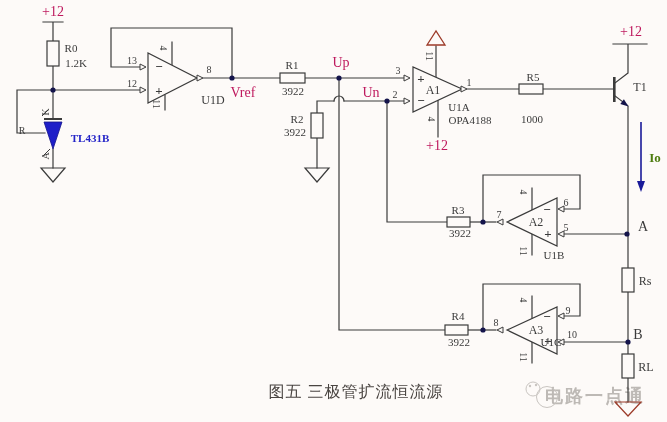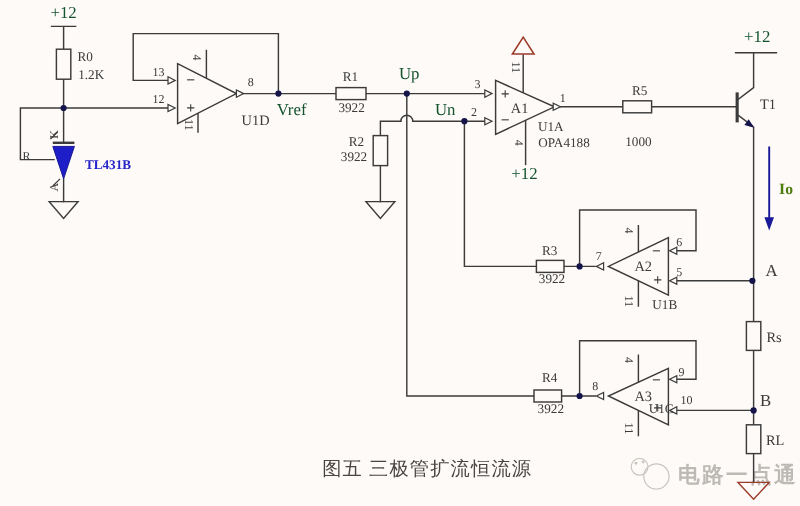--- a/index.html
+++ b/index.html
@@ -6,35 +6,35 @@
   #stage{position:relative;width:667px;height:422px;background:#fdfaf8;overflow:hidden;
          font-family:"Liberation Serif","DejaVu Serif",serif;}
   #schem{position:absolute;left:0;top:0;}
   .lbl{position:absolute;transform:translate(-50%,-50%);white-space:nowrap;color:#3b3b3b;
        font-family:"Liberation Serif","DejaVu Serif",serif;line-height:1;}
   .pin{font-size:10px;}
   .comp{font-size:11px;}
   .comp12{font-size:12px;}
   .name{font-size:12px;}
   .sign{font-size:13px;font-weight:bold;}
-  .net{font-size:14px;color:#14532d;}
+  .net{font-size:14px;color:#be185d;}
   .blue{color:#2424c8;font-weight:bold;}
   .bluenet{color:#4d7c0f;font-size:13px;font-weight:bold;}
   .dark14{font-size:14px;}
   .rpos{transform:translate(-50%,-50%) rotate(90deg);}
   .rneg{transform:translate(-50%,-50%) rotate(-90deg);}
   .caption{font-size:16px;color:#4a4542;letter-spacing:1px;padding-left:38px;}
   .wm{font-size:18px;font-weight:bold;color:#bdb9b5;letter-spacing:2px;}
 </style>
 </head>
 <body>
 
 <div id="stage">
 
-  <span class="lbl wm" style="left:615px;top:396px;text-align:center;">电路一点通</span>
+  <span class="lbl wm" style="left:595px;top:396px;text-align:center;">电路一点通</span>
 
   <svg id="schem" width="667" height="422" viewBox="0 0 667 422">
 
     <g stroke="#c9c5c1" fill="none" stroke-width="1">
       <circle cx="533" cy="389" r="7"></circle>
       <circle cx="547" cy="397" r="10.5"></circle>
       <circle cx="530" cy="386" r="1.2" fill="#c9c5c1" stroke="none"></circle>
       <circle cx="536" cy="385" r="1.2" fill="#c9c5c1" stroke="none"></circle>
     </g>
 

